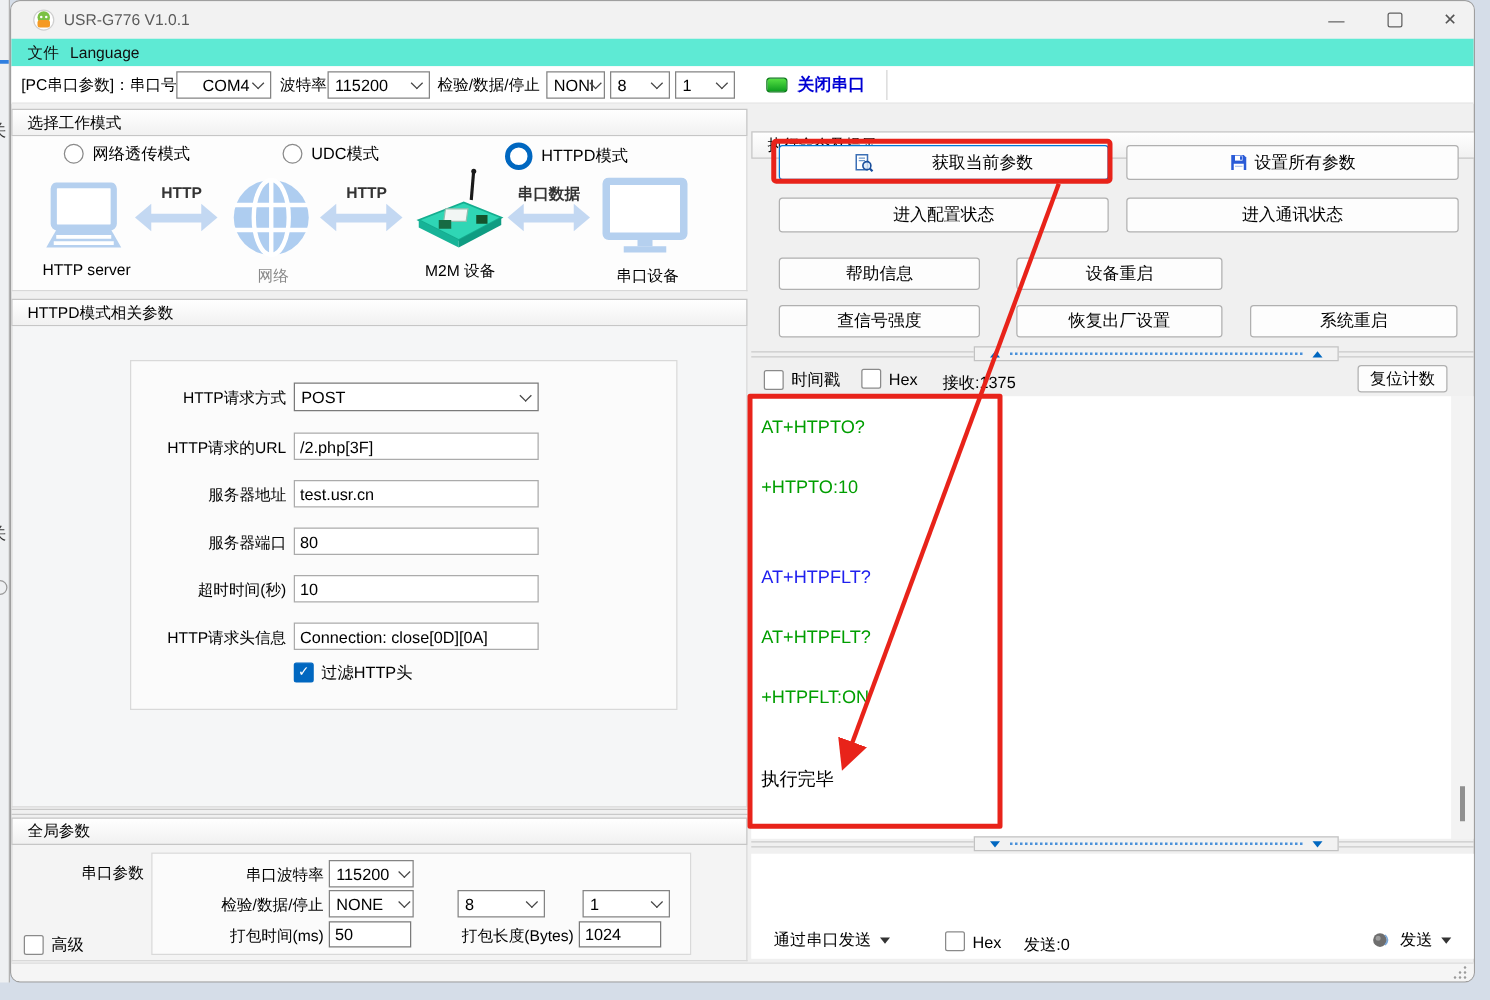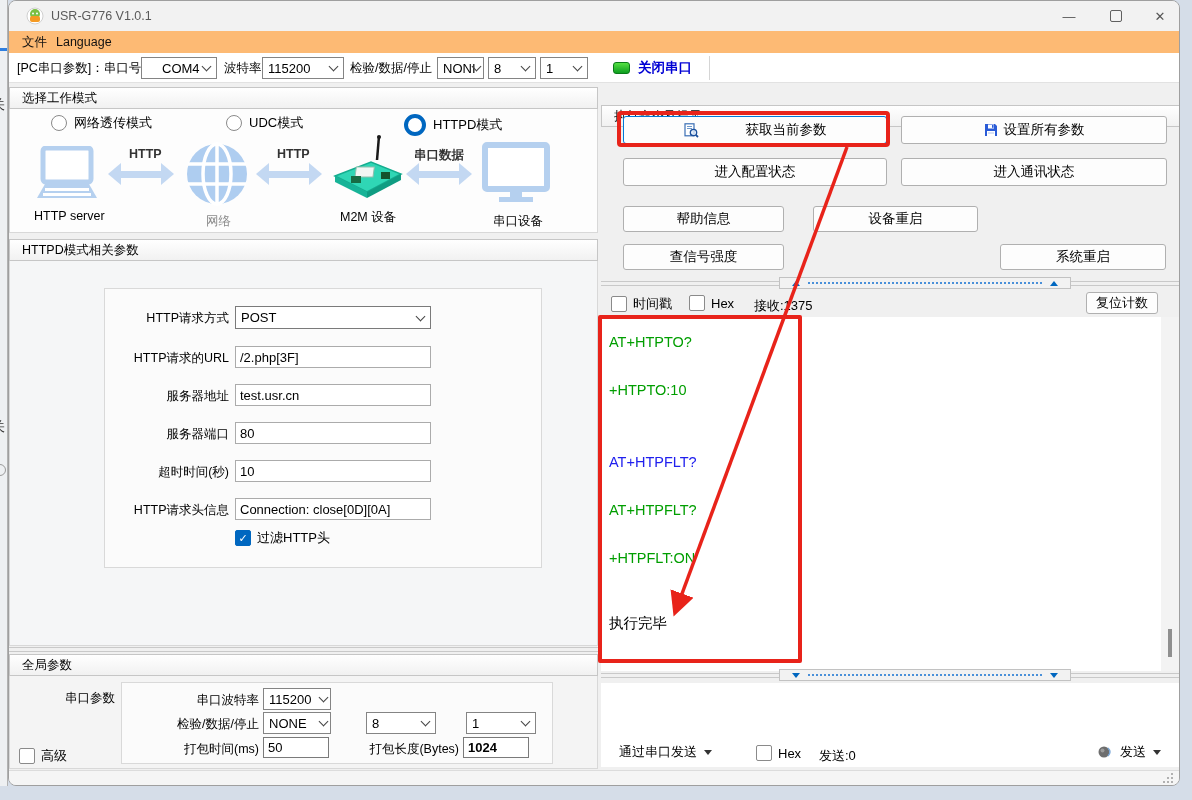--- a/index.html
+++ b/index.html
@@ -9,21 +9,21 @@
   #edge-strip{left:0;top:0;width:8px;height:786px;background:#eef0f2;border-right:1px solid #b2b2b2;overflow:hidden;}
   .edge-frag{position:absolute;left:-8px;font-size:13px;color:#333;}
   
   #win{left:8px;top:0;width:1172px;height:786px;background:#f0f0f0;border:1px solid #9f9f9f;border-radius:8px;overflow:hidden;}
   
   .titlebar{left:0;top:0;width:100%;height:30px;background:#f2f2f2;}
   .title-text{left:42px;top:0;height:30px;line-height:30px;font-size:12.5px;color:#5a5a5a;}
   .wc{top:0;width:46px;height:30px;display:flex;align-items:center;justify-content:center;color:#555;font-size:13px;}
   .maxbox{width:10px;height:10px;border:1px solid #606060;border-radius:2px;}
   
-  .menubar{left:0;top:30px;width:100%;height:22px;background:#fdba74;}
+  .menubar{left:0;top:30px;width:100%;height:22px;background:#5eead4;}
   .menu-item{top:0;height:22px;line-height:22px;font-size:12.5px;color:#111;padding:0 4px;}
   .toolbar{left:0;top:52px;width:100%;height:30px;background:#ffffff;border-bottom:1px solid #e2e2e2;}
   .tlabel{font-size:12.5px;color:#000;height:30px;line-height:30px;}
   .combo{background:#fff;border:1px solid #848484;font-size:13px;color:#000;padding:0 18px 0 5px;overflow:hidden;white-space:nowrap;display:flex;align-items:center;}
   .chev{position:absolute;right:6px;top:50%;width:6px;height:6px;margin-top:-5px;border-right:1.4px solid #444;border-bottom:1.4px solid #444;transform:rotate(45deg);}
   .tinput{position:absolute;box-sizing:border-box;border:1px solid #ababab;background:#fff;font-family:"Liberation Sans",sans-serif;font-size:13px;color:#000;padding:0 4px;outline:none;}
   .led{width:15px;height:10px;border-radius:3px;background:linear-gradient(#55e043,#0e9e20);border:1px solid #0a7a18;}
   .close-serial{font-size:13.5px;font-weight:bold;color:#0000d4;}
   .vsep{width:1px;background:#d5d5d5;}
   
@@ -276,21 +276,21 @@
         <span class="chev"></span>
     </div>
     <div class="abs combo" style="left:457px;top:711px;width:70px;height:22px;">
       <span>1</span>
         <span class="chev"></span>
     </div>
 
     <span class="abs flabel" style="left:120px;top:740px;width:130px;">打包时间(ms)</span>
     <input class="tinput" style="left: 254px; top: 736px; width: 66px; height: 21px; border-color: rgb(122, 122, 122);" value="50">
     <span class="abs flabel" style="left:330px;top:740px;width:120px;">打包长度(Bytes)</span>
-    <input class="tinput" style="left: 454px; top: 736px; width: 66px; height: 21px; border-color: rgb(122, 122, 122); font-weight: bold;" value="1024">
+    <input class="tinput" style="left: 454px; top: 736px; width: 66px; height: 21px; border-color: rgb(122, 122, 122);" value="1024">
 
     <div class="abs" style="left:10px;top:746px;display:flex;align-items:center;gap:6px;">
       <span class="cbox"></span>
       <span class="cblabel">高级</span>
     </div>
 
     <div class="abs sechdr" style="left:592px;top:86px;width:580px;height:22px;margin-top:18px;">
         <span>执行命令及提示</span>
       </div>
 
@@ -323,20 +323,23 @@
 
     <div class="abs cmdbtn" style="left:614px;top:205px;width:161px;height:26px;">
         <span>帮助信息</span>
       </div>
     <div class="abs cmdbtn" style="left:804px;top:205px;width:165px;height:26px;">
         <span>设备重启</span>
       </div>
 
     <div class="abs cmdbtn" style="left:614px;top:243px;width:161px;height:26px;">
         <span>查信号强度</span>
+      </div>
+    <div class="abs cmdbtn" style="left:804px;top:243px;width:165px;height:26px;">
+        <span>恢复出厂设置</span>
       </div>
     <div class="abs cmdbtn" style="left:991px;top:243px;width:166px;height:26px;">
         <span>系统重启</span>
       </div>
 
     <div class="abs hline" style="left:592px;top:280px;width:580px;"></div>
     <div class="abs hline" style="left:592px;top:284px;width:580px;"></div>
     <div class="abs split-handle" style="left:770px;top:276px;width:292px;height:12px;">
       <span class="tri-up" style="margin-left:12px;"></span>
       <span class="dots"></span>

